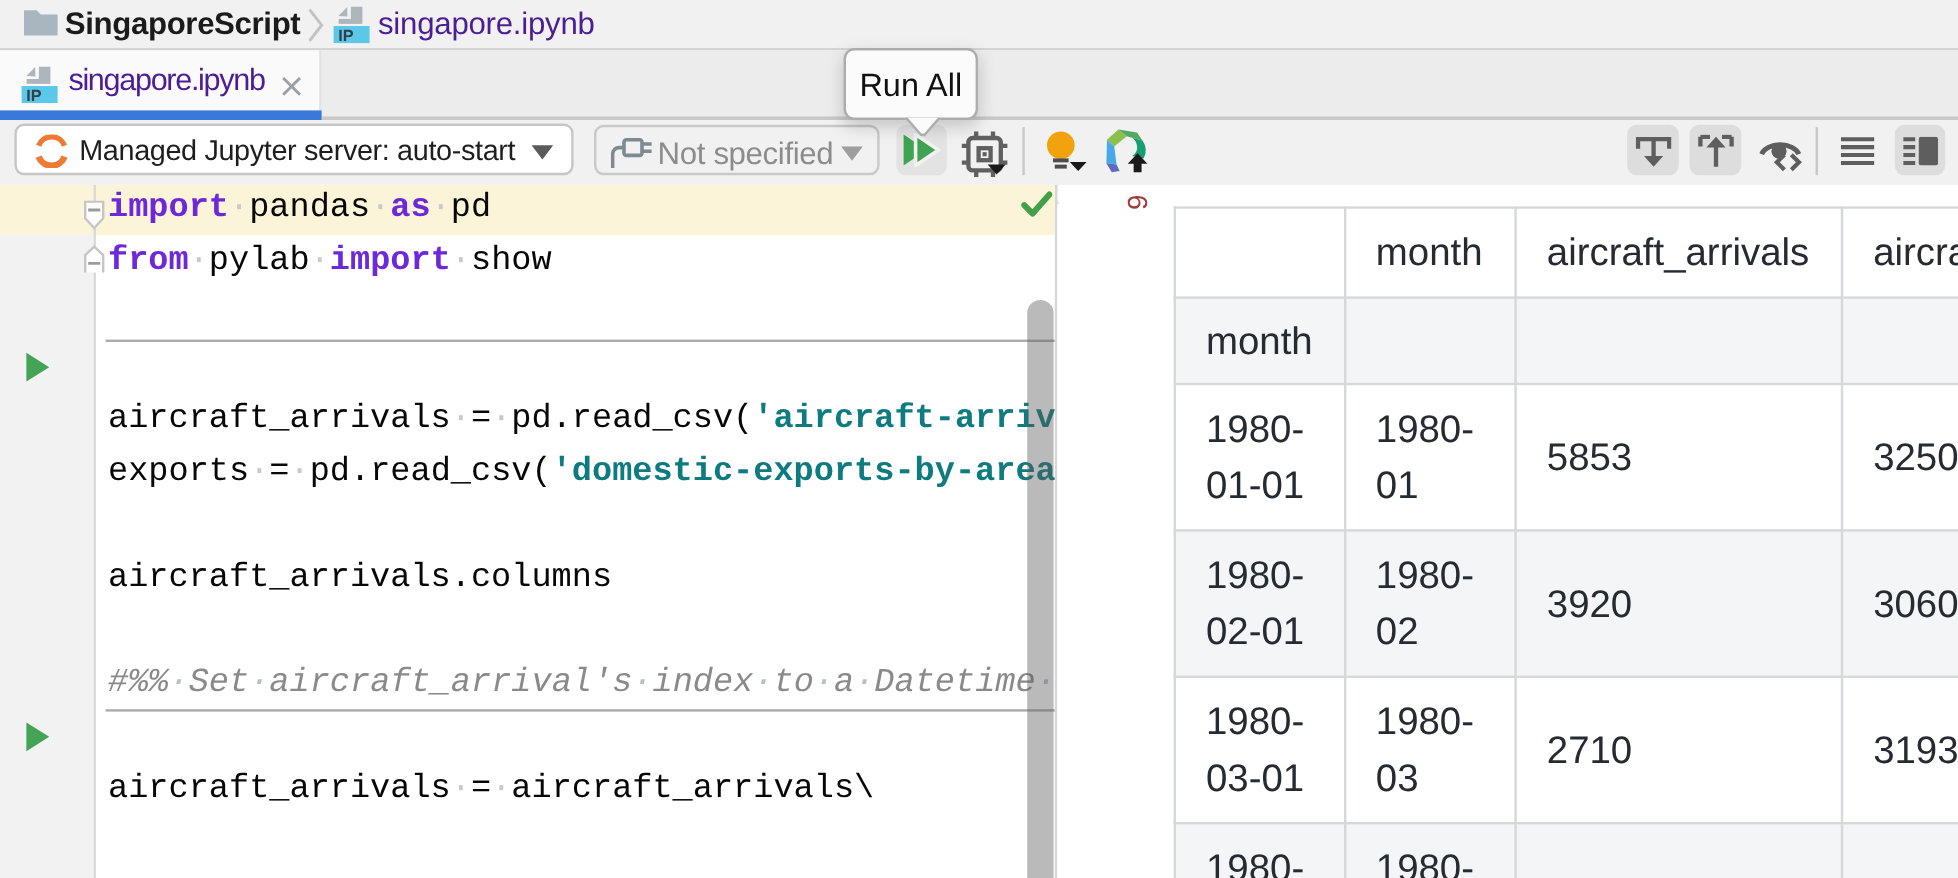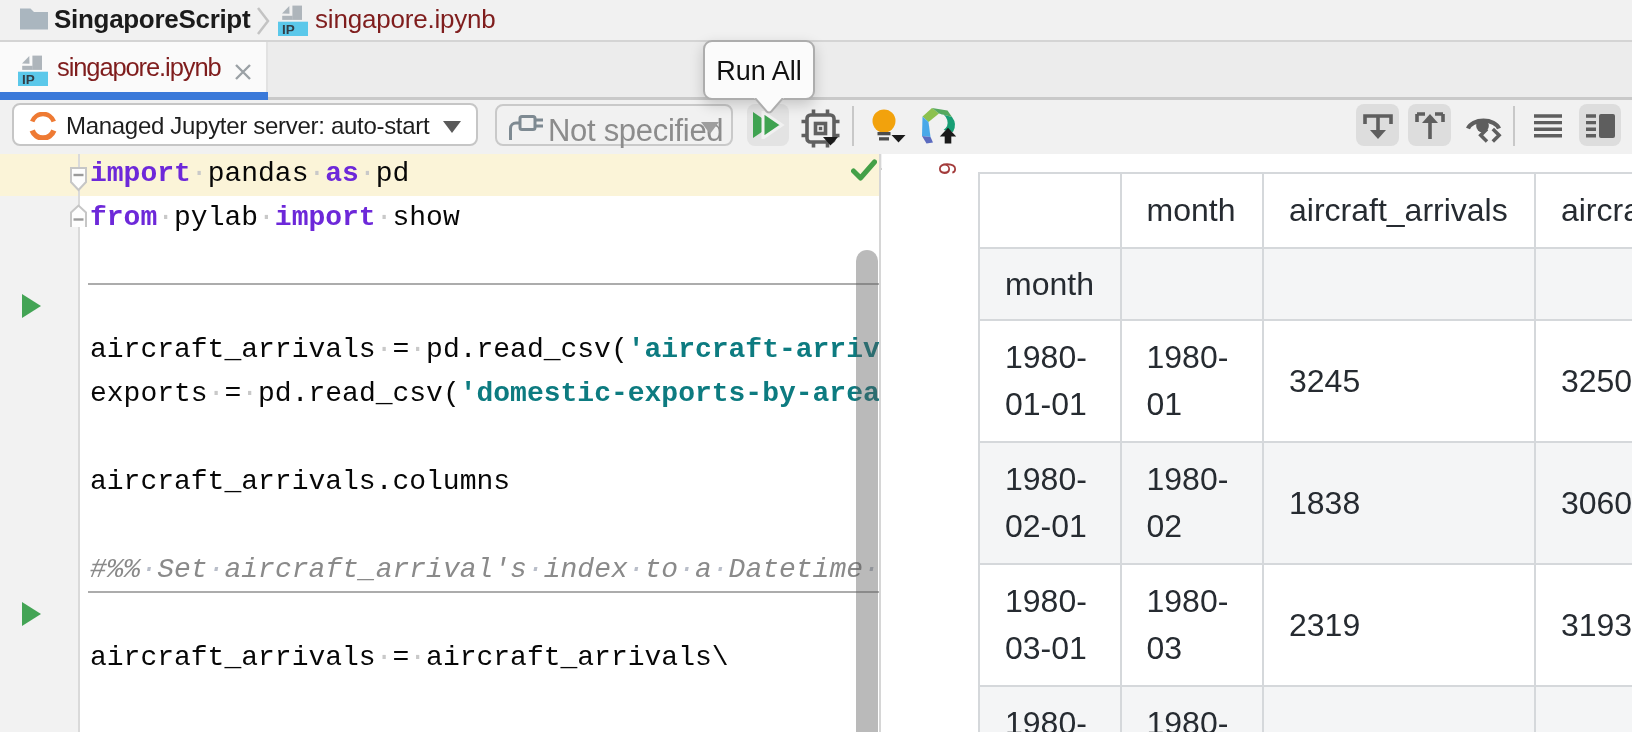--- a/index.html
+++ b/index.html
@@ -12,29 +12,29 @@
   #crumbs { left:0; top:0; width:1632px; height:42px; background:#F1F1F1;
     border-bottom:2px solid #D4D4D4; }
   #tabbar { left:0; top:42px; width:1632px; height:58px; background:#ECECEC; border-bottom:3px solid #C9C9C9; }
   #tab { left:0; top:0; width:268px; height:58px; background:#FAFAFA;
     border-right:2px solid #E2E2E2; }
   #tabline { left:0; top:50px; width:268px; height:8px; background:#3A79D9; }
   #toolbar { left:0; top:100px; width:1632px; height:70px; background:#F1F1F1;
     border-bottom:2px solid #CFCFCF;padding-left:12px; }
 
   .crumbtxt { font-size:26px; color:#1B1B1B; }
-  .green { color:#7f1d1d; }
+  .green { color:#4c1d95; }
 
   
   #combo1 { left:12px; top:3px; width:466px; height:43px; background:#FFFFFF;
     border:2px solid #C6C6C6; border-radius:8px; }
   #combo1 .txt { position:absolute; left:52px; top:7px; font-size:24px; letter-spacing:-0.3px; color:#1E1E1E; }
   #combo2 { left:495px; top:4px; width:238px; height:42px;
     border:2px solid #C9C9C9; border-radius:8px; }
-  #combo2 .txt { position:absolute; left:51px; top:7px; font-size:31px; letter-spacing:-0.3px; color:#8C8C8C; }
+  #combo2 .txt { position:absolute; left:51px; top:7px; font-size:26px; letter-spacing:-0.3px; color:#8C8C8C; }
   #runbtn { left:747px; top:4px; width:42px; height:42px; background:#E3E3E3; border-radius:8px; }
   .toolbtn { background:#DDDDDD; border-radius:8px; width:43px; height:42px; top:4px; }
   .vsep { width:2px; top:6px; height:40px; background:#C8C8C8; }
 
   
   #tip { left:703px; top:40px; width:112px; height:60px; background:#FBFBFB;
     border:2px solid #ADADAD; border-radius:9px; z-index:30;
     box-shadow:0 5px 14px rgba(0,0,0,0.18); }
   #tip .txt { position:absolute; left:0; width:100%; text-align:center; top:14px;
     font-size:27px; color:#111; }
@@ -251,33 +251,33 @@
       </tr>
       <tr class="stripe" style="height:72px;">
             <th>month</th>
             <td></td>
             <td></td>
             <td></td>
           </tr>
       <tr style="height:122px;">
             <th>1980-<br>01-01</th>
             <td>1980-<br>01</td>
-            <td>3245</td>
+            <td>5853</td>
             <td>3250</td>
           </tr>
       <tr class="stripe" style="height:122px;">
             <th>1980-<br>02-01</th>
             <td>1980-<br>02</td>
-            <td>1838</td>
+            <td>3920</td>
             <td>3060</td>
           </tr>
       <tr style="height:122px;">
             <th>1980-<br>03-01</th>
             <td>1980-<br>03</td>
-            <td>2319</td>
+            <td>2710</td>
             <td>3193</td>
           </tr>
       <tr class="stripe" style="height:122px;">
             <th>1980-<br>04-01</th>
             <td>1980-<br>04</td>
             <td>3218</td>
             <td>3220</td>
           </tr>
     </tbody>
       </table>

